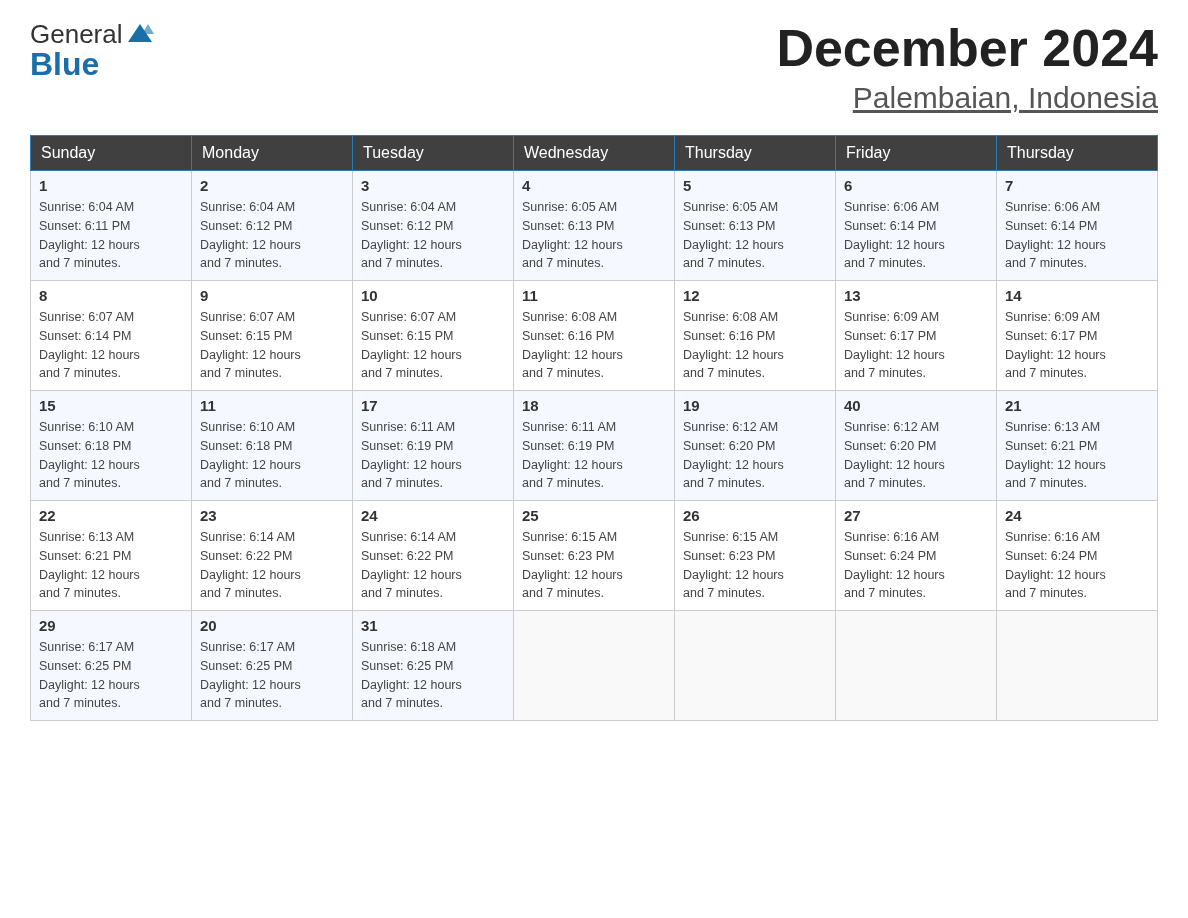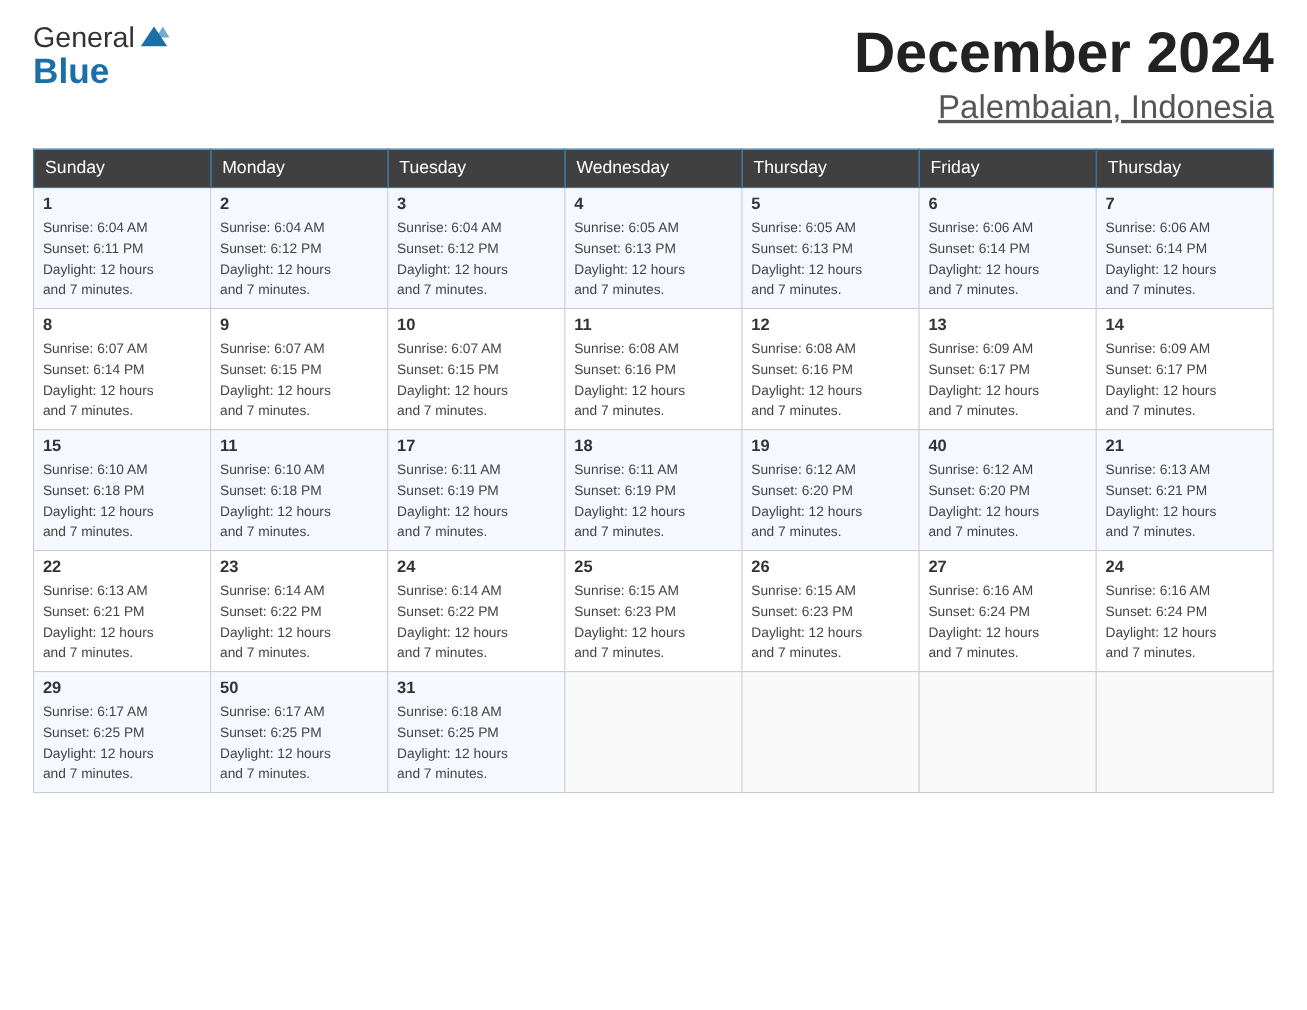--- a/index.html
+++ b/index.html
@@ -260,21 +260,21 @@
         <span class="day-number">24</span>
         <span class="day-info">Sunrise: 6:16 AM<br>Sunset: 6:24 PM<br>Daylight: 12 hours<br>and 7 minutes.</span>
       </td>
       </tr>
       <tr>
         <td>
         <span class="day-number">29</span>
         <span class="day-info">Sunrise: 6:17 AM<br>Sunset: 6:25 PM<br>Daylight: 12 hours<br>and 7 minutes.</span>
       </td>
         <td>
-        <span class="day-number">50</span>
+        <span class="day-number">20</span>
         <span class="day-info">Sunrise: 6:17 AM<br>Sunset: 6:25 PM<br>Daylight: 12 hours<br>and 7 minutes.</span>
       </td>
         <td>
         <span class="day-number">31</span>
         <span class="day-info">Sunrise: 6:18 AM<br>Sunset: 6:25 PM<br>Daylight: 12 hours<br>and 7 minutes.</span>
       </td>
         <td class="empty-cell"></td>
         <td class="empty-cell"></td>
         <td class="empty-cell"></td>
         <td class="empty-cell"></td>

